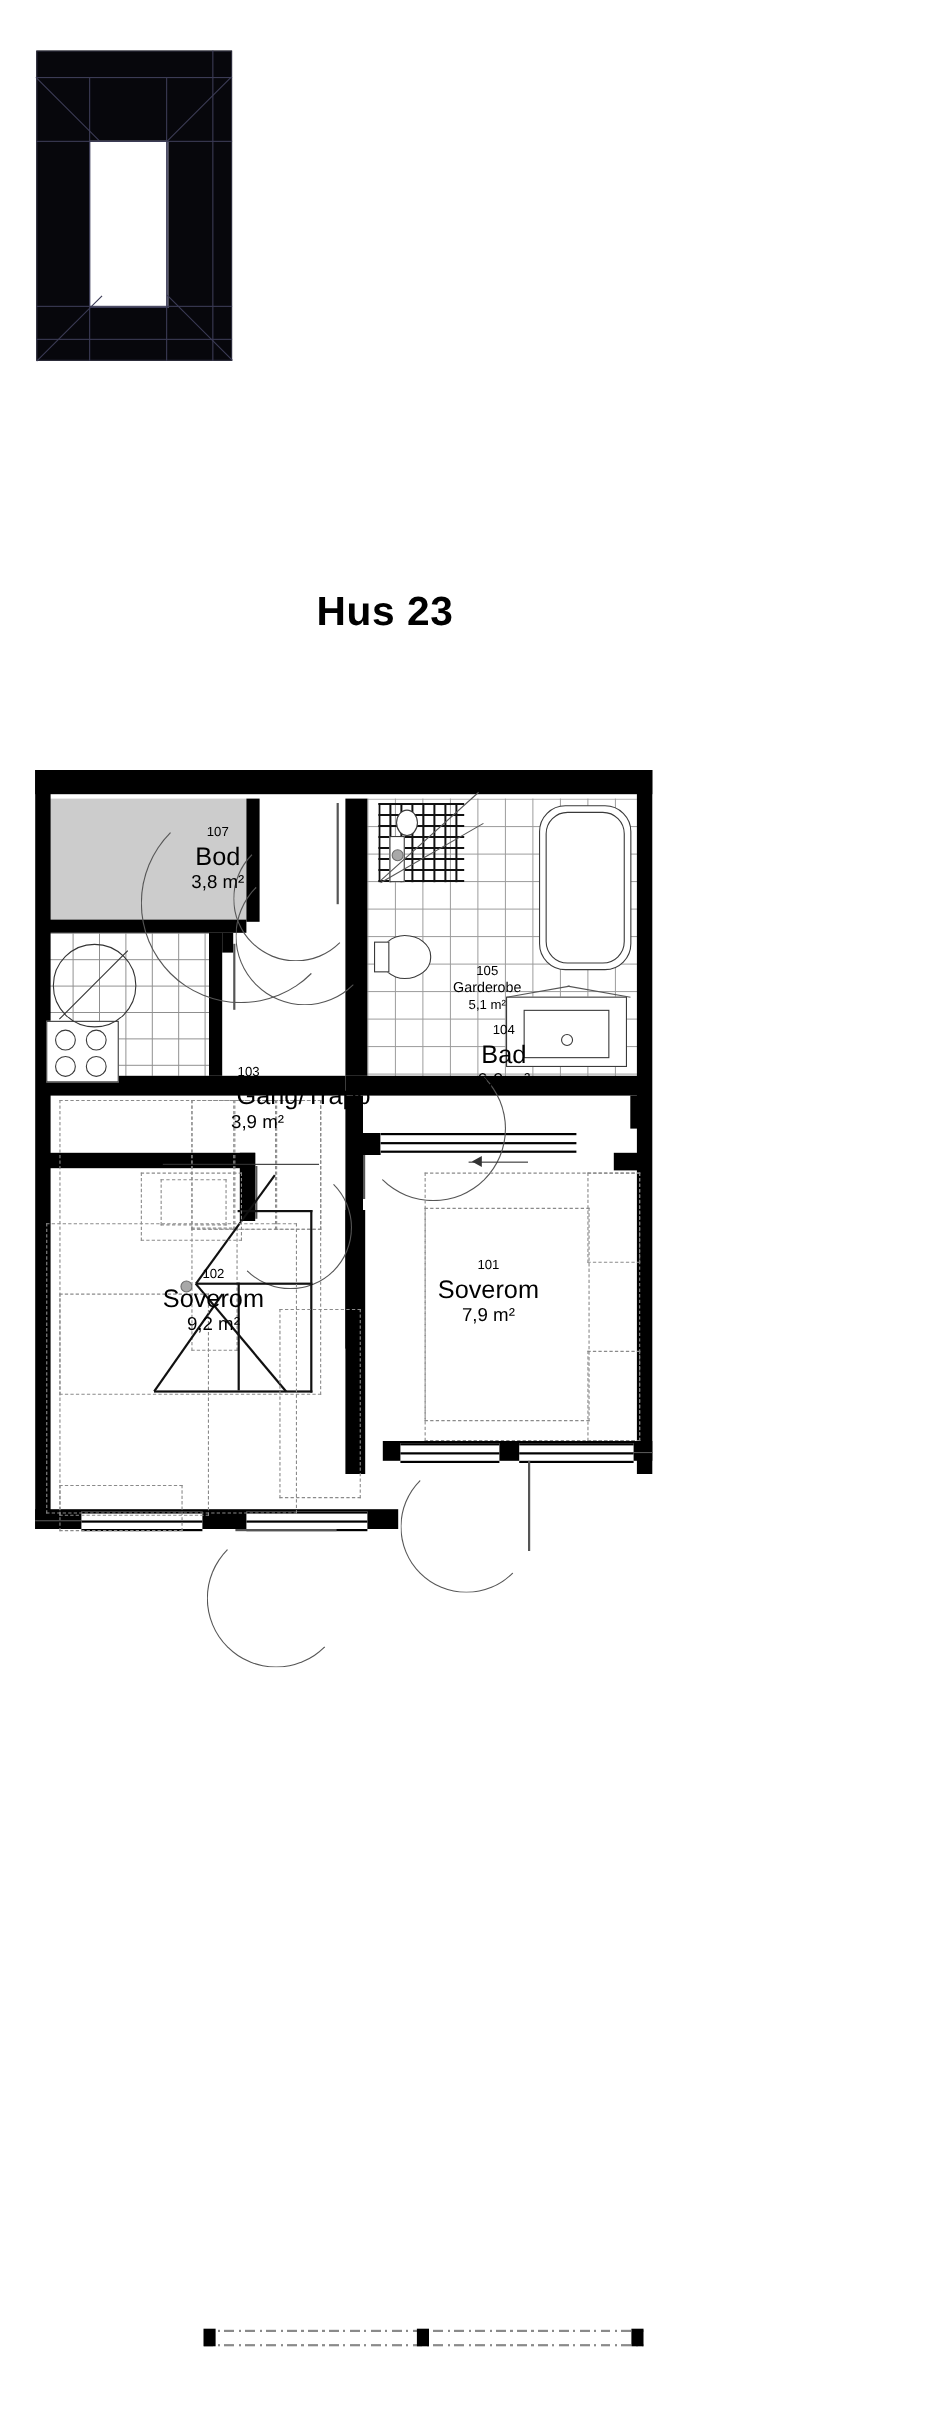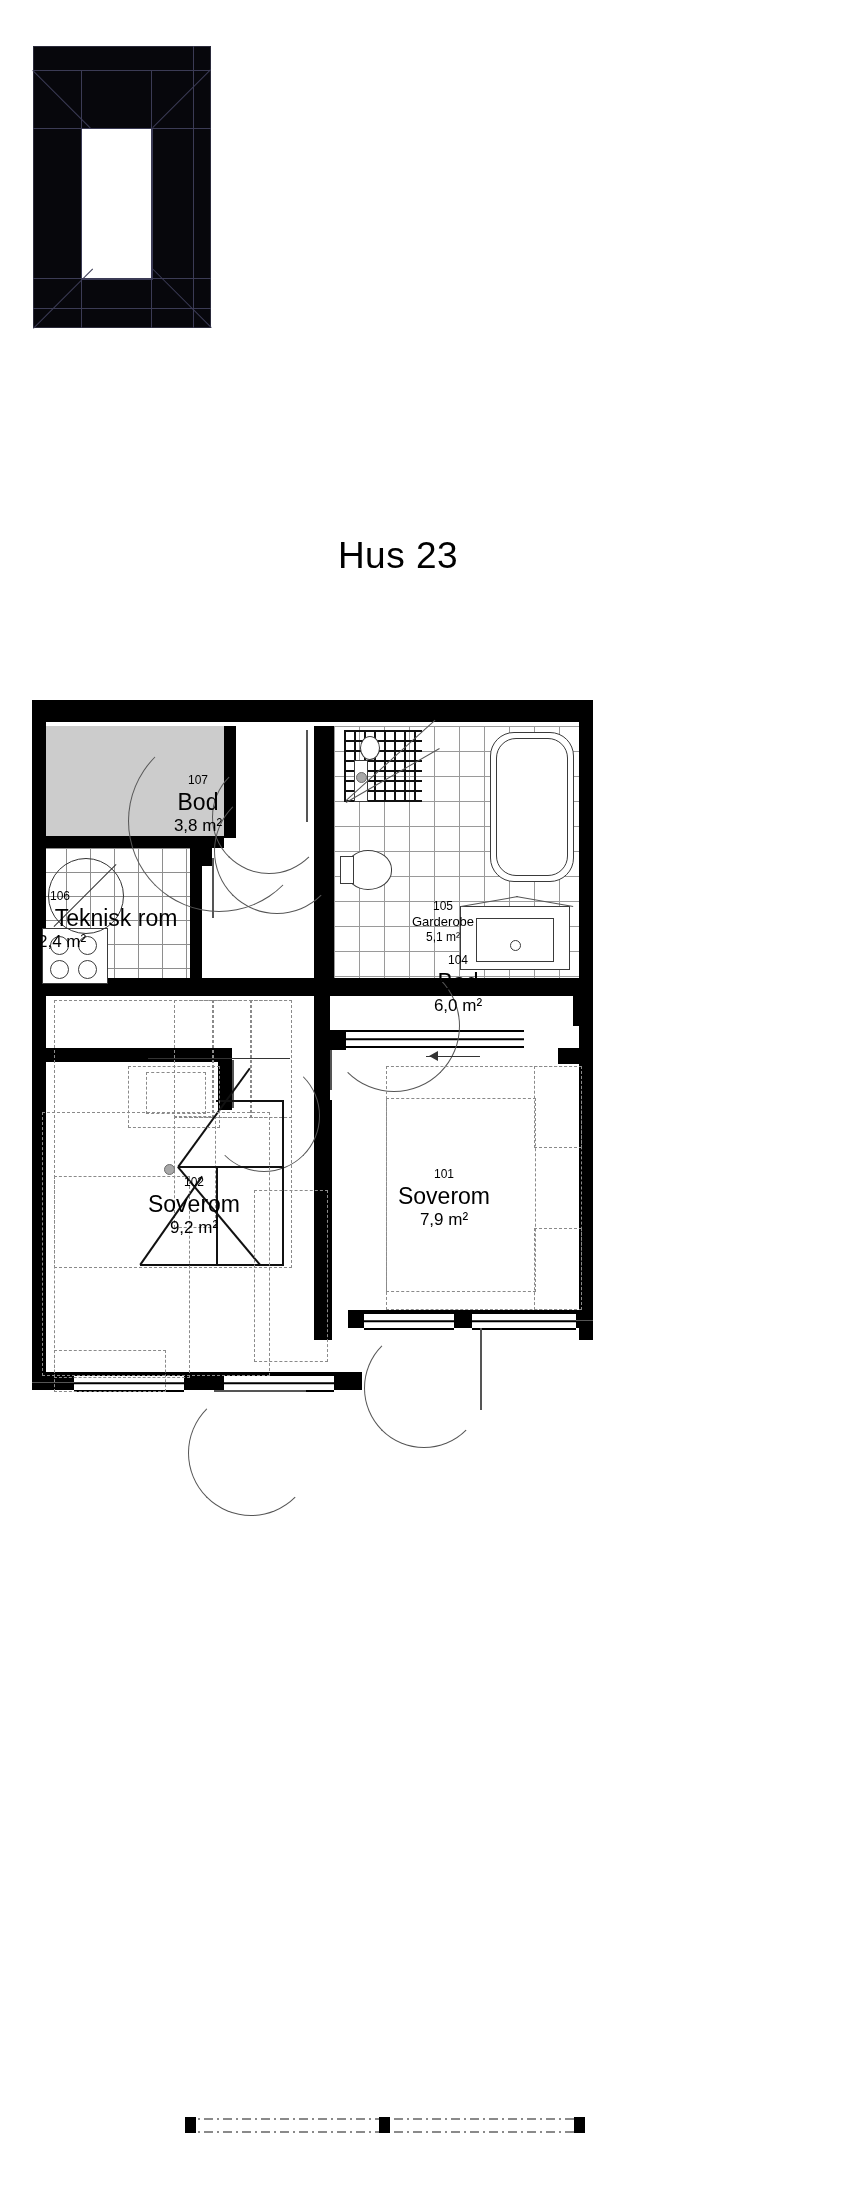--- a/index.html
+++ b/index.html
@@ -46,24 +46,23 @@
     background: #3b3b55;
     transform-origin: 0 0;
   }
 
   
   #plan-title {
     left: 0; top: 535px;
     width: 700px;
     text-align: center;
     font-size: 37px;
-    font-weight: 400;
+    font-weight: 700;
     letter-spacing: 0.5px;
     color: #000;
-    padding-left: 48px;
   }
 
   
   #floor-plan {
     left: 28px; top: 700px;
     width: 565px; height: 700px;
   }
 
   
   .wall {
@@ -109,21 +108,20 @@
     border: 1.4px dashed #8a8a8a;
     background: transparent;
   }
 
   
   .room-label {
     position: absolute;
     text-align: center;
     line-height: 1.15;
     white-space: nowrap;
-    margin-top: 24px;
   }
   .room-label .rl-num {
     display: block;
     font-size: 12px;
     color: #000;
     margin-bottom: 1px;
   }
   .room-label .rl-name {
     display: block;
     font-size: 23px;
@@ -361,38 +359,38 @@
   <div class="dashed-box" style="left:358px;top:398px;width:148px;height:192px;"></div>
   <div class="dashed-box" style="left:506px;top:366px;width:46px;height:80px;"></div>
   <div class="dashed-box" style="left:506px;top:528px;width:46px;height:80px;"></div>
 
   <div class="room-label" style="left:110px;top:50px;width:120px;">
     <span class="rl-num">107</span>
     <span class="rl-name">Bod</span>
     <span class="rl-area">3,8 m²</span>
   </div>
 
-  <div class="room-label" style="left:-2px;top:166px;width:180px;">
-    <span class="rl-num" style="text-align:left;padding-left:24px;">106</span>
-    <span class="rl-name">Teknisk rom</span>
-    <span class="rl-area" style="text-align:left;padding-left:12px;">2,4 m²</span>
-  </div>
 
   <div class="room-label" style="left:370px;top:230px;width:120px;">
     <span class="rl-num">104</span>
     <span class="rl-name">Bad</span>
     <span class="rl-area">6,0 m²</span>
   </div>
 
   <div class="room-label small" style="left:350px;top:176px;width:130px;">
     <span class="rl-num">105</span>
     <span class="rl-name">Garderobe</span>
     <span class="rl-area">5,1 m²</span>
   </div>
 
+  <div class="room-label" style="left:158px;top:268px;width:180px;">
+    <span class="rl-num" style="text-align:left;padding-left:30px;">103</span>
+    <span class="rl-name">Gang/Trapp</span>
+    <span class="rl-area" style="text-align:left;padding-left:24px;">3,9 m²</span>
+  </div>
 
   <div class="room-label" style="left:106px;top:452px;width:120px;">
     <span class="rl-num">102</span>
     <span class="rl-name">Soverom</span>
     <span class="rl-area">9,2 m²</span>
   </div>
 
   <div class="room-label" style="left:356px;top:444px;width:120px;">
     <span class="rl-num">101</span>
     <span class="rl-name">Soverom</span>

